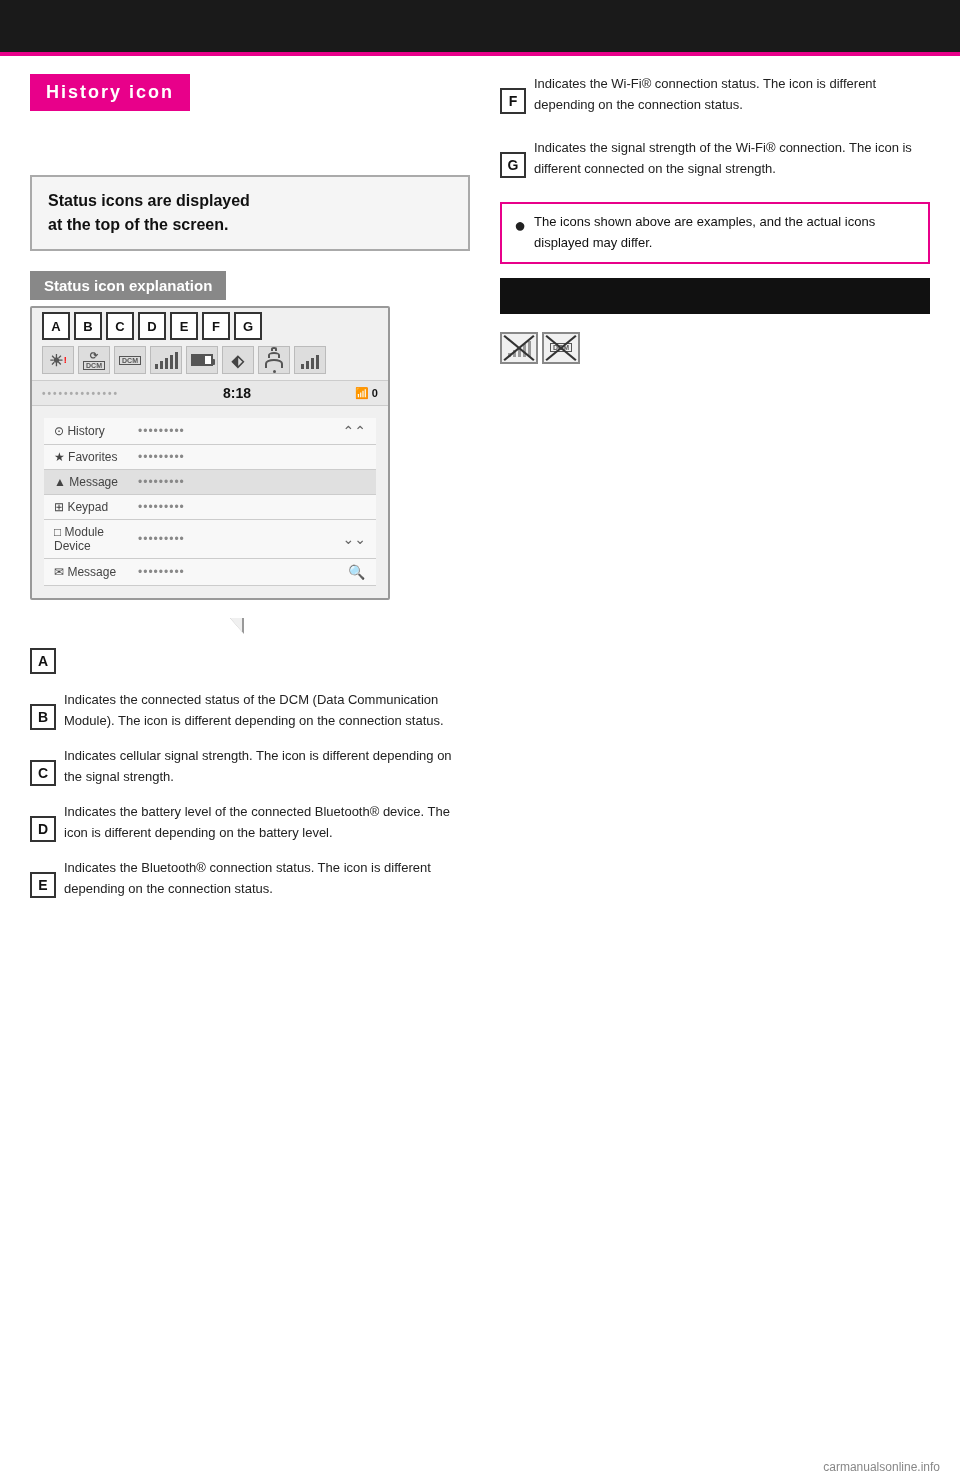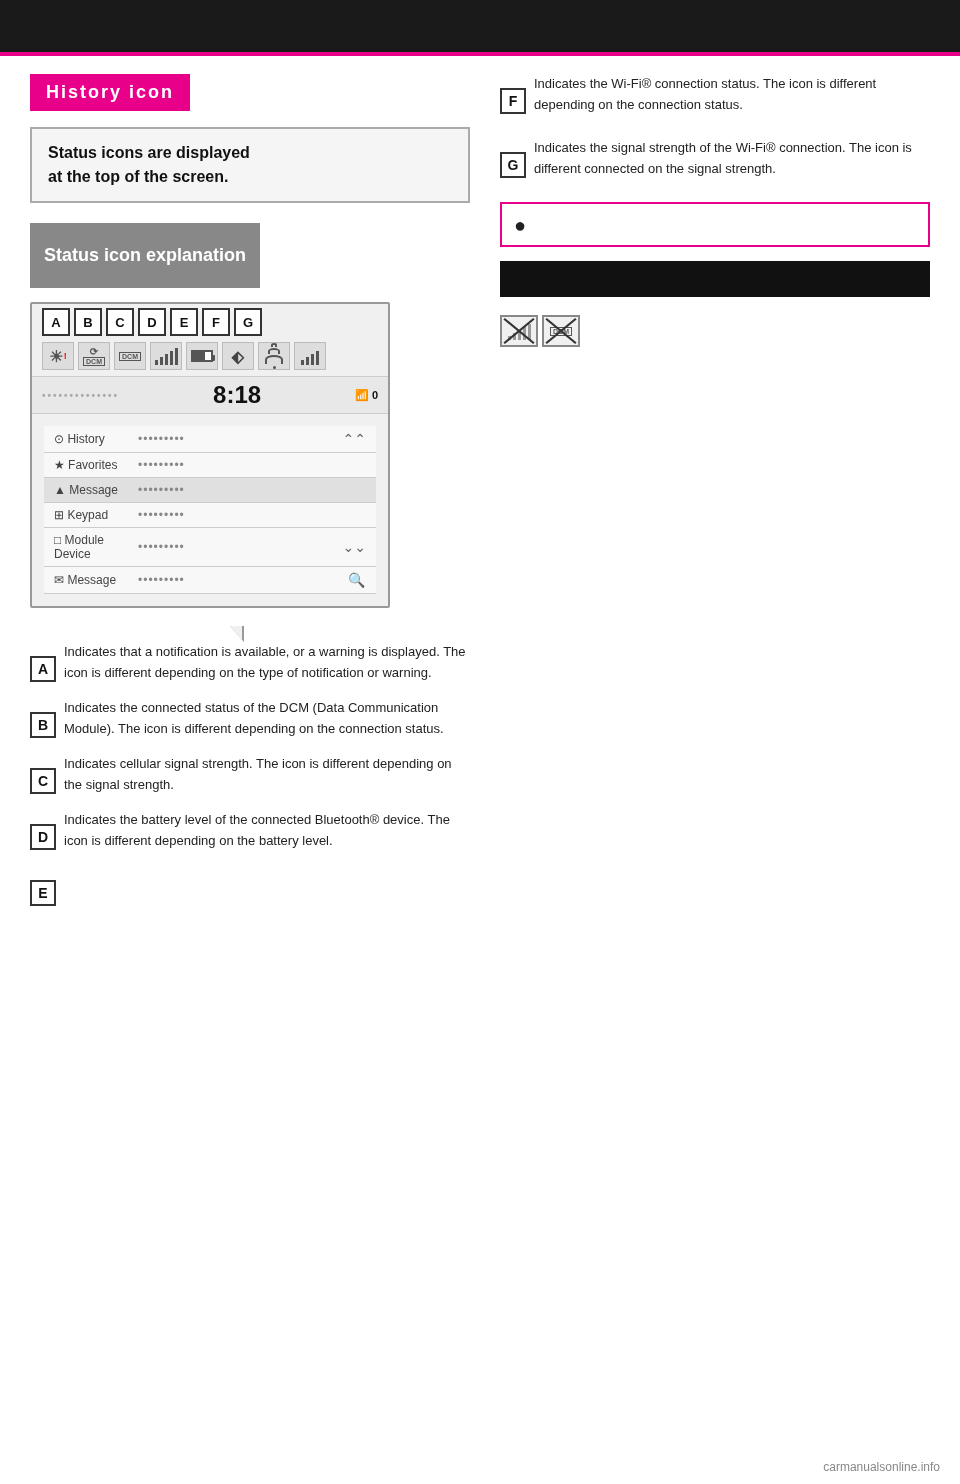--- a/index.html
+++ b/index.html
@@ -55,35 +55,36 @@
       margin-bottom: 16px;
       display: inline-block;
     }
 
     
     .info-box-gray {
       border: 2px solid #aaa;
       padding: 12px 16px;
       margin-bottom: 20px;
       background: #f5f5f5;
+      margin-top: 48px;
     }
     .info-box-gray p {
       font-size: 16px;
       font-weight: bold;
       line-height: 1.5;
     }
 
     
     .heading-box-gray {
       background: #888;
       color: #fff;
       font-weight: bold;
-      font-size: 18px;
-      padding: 22px 14px;
-      margin-bottom: 14px;
+      font-size: 15px;
+      padding: 6px 14px;
+      margin-bottom: 6px;
       display: inline-block;
     }
 
     
     .screen-mock {
       border: 2px solid #999;
       background: #f0f0f0;
       width: 360px;
       margin-bottom: 18px;
       padding: 0;
@@ -440,21 +441,21 @@
             <div class="bar" style="height:5px;"></div>
             <div class="bar" style="height:8px;"></div>
             <div class="bar" style="height:11px;"></div>
             <div class="bar" style="height:14px;"></div>
           </div>
         </div>
       </div>
 
       <div class="screen-status-bar">
         <span style="font-size:10px;letter-spacing:2px;color:#aaa;">••••••••••••••</span>
-        <span style="font-size:24px;">8:18</span>
+        <span style="font-size:14px;">8:18</span>
         <span style="font-size:11px;">📶 0</span>
       </div>
 
       <div class="screen-menu">
         <div class="screen-menu-item">
           <span class="screen-menu-label">⊙ History</span>
           <span class="screen-menu-dots">•••••••••</span>
           <span class="screen-menu-icon">⌃⌃</span>
         </div>
         <div class="screen-menu-item">
@@ -486,21 +487,20 @@
     </div>
     
     <div class="bubble-tail">
       <div class="bubble-tail-inner"></div>
     </div>
 
     
     <div class="section-block">
       <div class="section-block-header">
         <div class="section-label">A</div>
-        <p class="section-text">Indicates that a notification is available, or a warning is displayed. The icon is different depending on the type of notification or warning.</p>
       </div>
     </div>
 
     
     <div class="section-block">
       <div class="section-block-header">
         <div class="section-label">B</div>
         <p class="section-text">Indicates the connected status of the DCM (Data Communication Module). The icon is different depending on the connection status.</p>
       </div>
     </div>
@@ -518,20 +518,21 @@
       <div class="section-block-header">
         <div class="section-label">D</div>
         <p class="section-text">Indicates the battery level of the connected Bluetooth® device. The icon is different depending on the battery level.</p>
       </div>
     </div>
 
     
     <div class="section-block">
       <div class="section-block-header">
         <div class="section-label">E</div>
+        <p class="section-text">Indicates the Bluetooth® connection status. The icon is different depending on the connection status.</p>
       </div>
     </div>
 
   </div>
 
   <div class="right-col">
 
     <div class="right-section-block section-block">
       <div class="section-block-header">
         <div class="section-label">F</div>
@@ -541,20 +542,21 @@
 
     <div class="right-section-block section-block">
       <div class="section-block-header">
         <div class="section-label">G</div>
         <p class="section-text">Indicates the signal strength of the Wi-Fi® connection. The icon is different connected on the signal strength.</p>
       </div>
     </div>
 
     <div class="note-box-pink">
       <span class="note-bullet">●</span>
+      <p class="note-text">The icons shown above are examples, and the actual icons displayed may differ.</p>
     </div>
 
     <div class="black-box">
       <span></span>
     </div>
 
 
     <div class="small-icons-row">
 
       <div class="small-icon-box no-signal-box">

